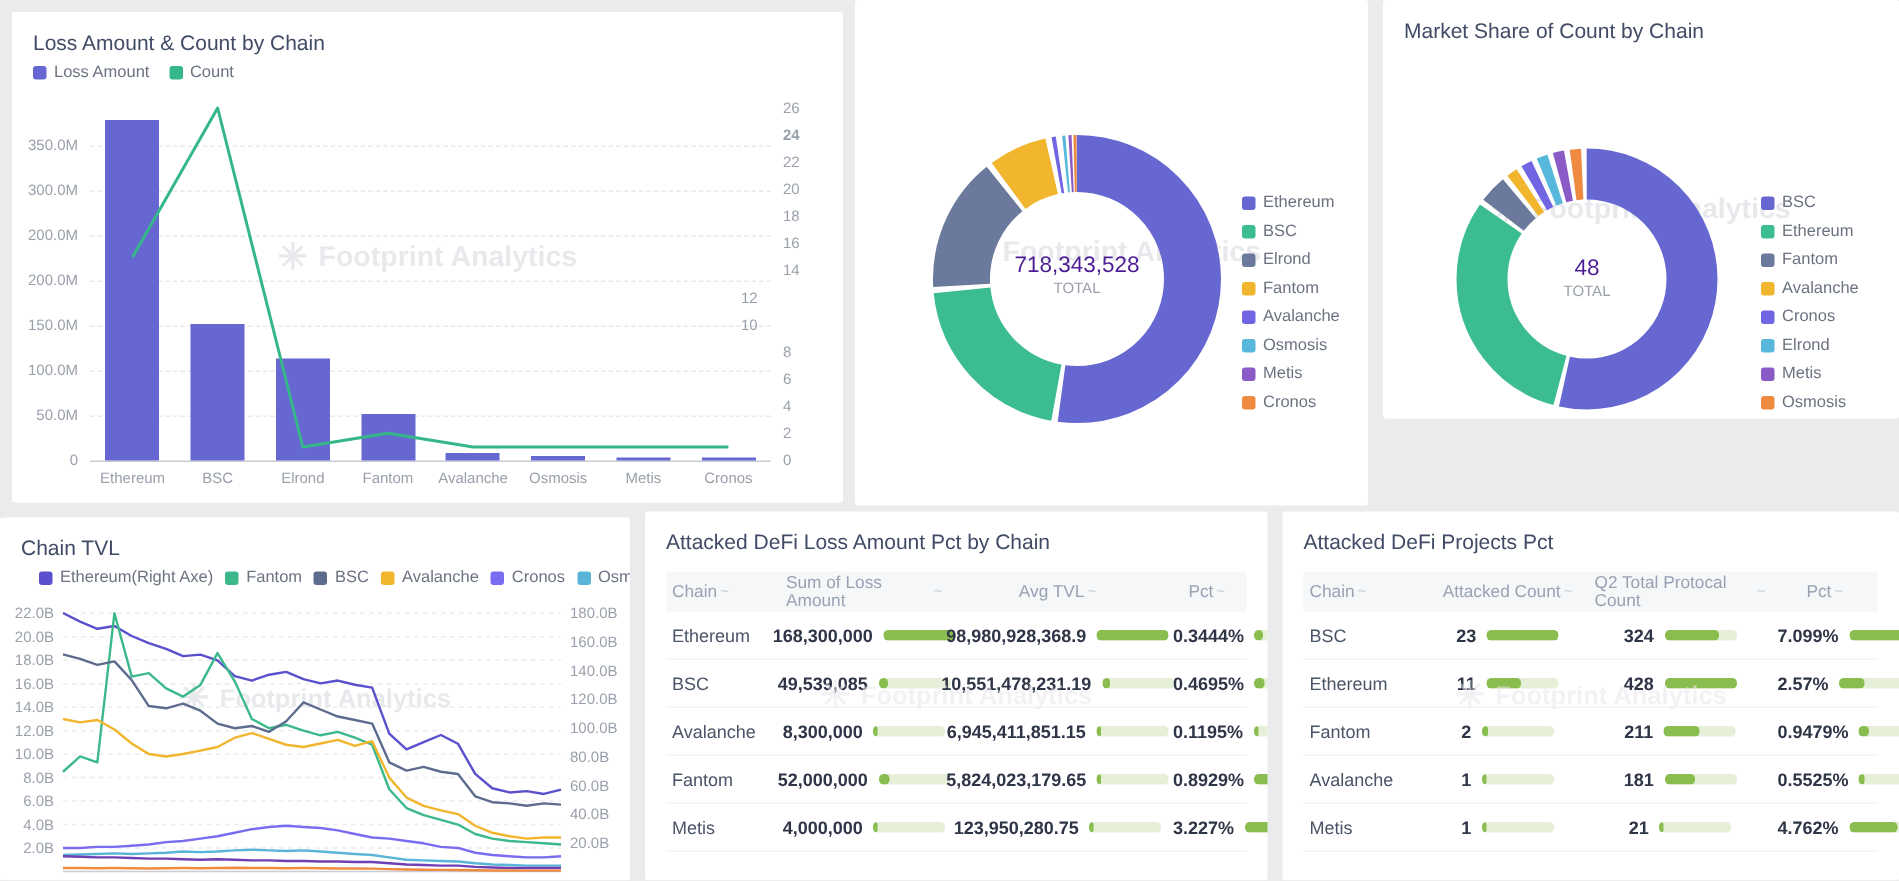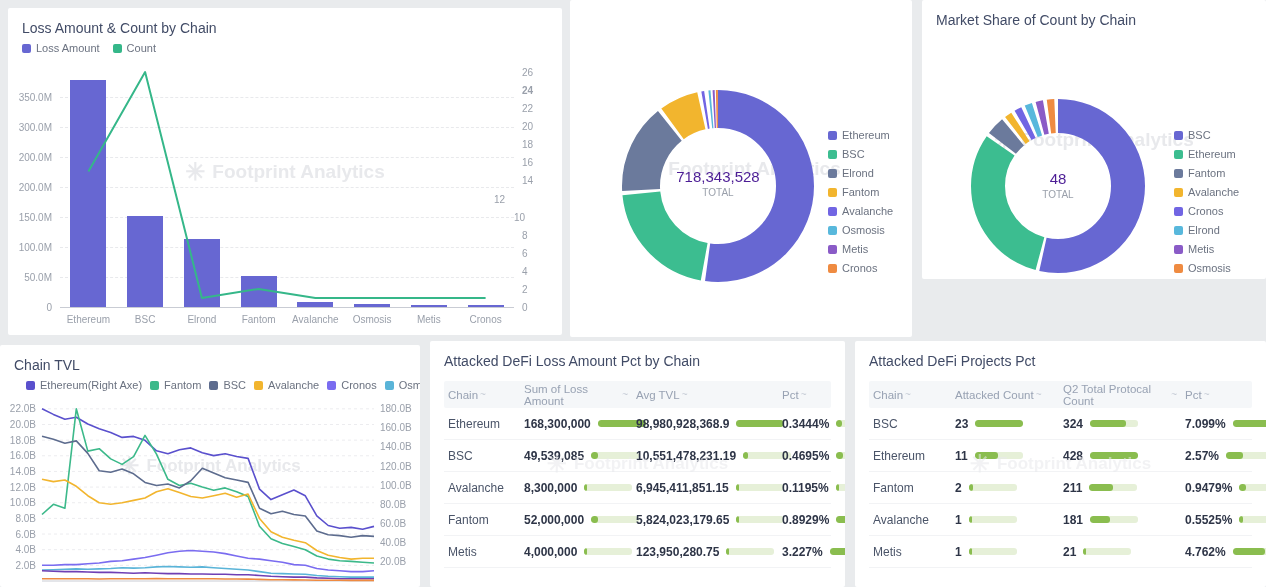--- a/index.html
+++ b/index.html
@@ -22,21 +22,21 @@
   .bar{position:absolute;background:#6767d2;}
   svg{position:absolute;overflow:visible;}
   .donut-center{position:absolute;text-align:center;z-index:2;}
   .donut-center .val{font-size:15px;color:#4c1d95;}
   .donut-center .sub{font-size:10px;color:#9aa0ab;margin-top:2px;}
   .tbl{position:absolute;left:14px;right:14px;font-size:12px;}
   .trow{display:grid;align-items:center;height:31px;border-bottom:1px solid #f2f3f5;color:#4a5468;}
   .thead{height:27px;background:#f5f7f9;border-bottom:none;border-radius:2px;color:#98a2b3;font-size:11.5px;}
   .thead .cell{font-weight:400;}
   .cell{padding:0 4px;display:flex;align-items:center;}
-  .cell.r{justify-content:flex-start;}
+  .cell.r{justify-content:center;}
   .num{font-weight:bold;color:#2e3547;}
   .vbar{width:48px;height:7px;background:#e6f0d8;border-radius:3px;margin-left:7px;overflow:hidden;flex:none;}
   .vbar i{display:block;height:100%;background:#8abd4f;border-radius:3px;}
   .caret{color:#c6ccd6;margin-left:2px;font-size:10px;}
 </style>
 </head>
 <body>
 
 <div class="stage">
 
@@ -74,21 +74,21 @@
         <div class="axisline" style="left: 44px; top: 245px; width: 454px;"></div>
         <div class="ylab l" style="left: 0px; width: 36px; top: 240px;">0</div>
         <div class="ylab" style="left: 506px; top: 5px;">26</div>
         <div class="ylab" style="left: 506px; top: 23.0769px; font-weight: bold;">24</div>
         <div class="ylab" style="left: 506px; top: 41.1538px;">22</div>
         <div class="ylab" style="left: 506px; top: 59.2308px;">20</div>
         <div class="ylab" style="left: 506px; top: 77.3077px;">18</div>
         <div class="ylab" style="left: 506px; top: 95.3846px;">16</div>
         <div class="ylab" style="left: 506px; top: 113.462px;">14</div>
         <div class="ylab" style="left: 478px; top: 131.538px;">12</div>
-        <div class="ylab" style="left: 498px; top: 149.615px;">10</div>
+        <div class="ylab" style="left: 478px; top: 149.615px;">10</div>
         <div class="ylab" style="left: 506px; top: 167.692px;">8</div>
         <div class="ylab" style="left: 506px; top: 185.769px;">6</div>
         <div class="ylab" style="left: 506px; top: 203.846px;">4</div>
         <div class="ylab" style="left: 506px; top: 221.923px;">2</div>
         <div class="ylab" style="left: 506px; top: 240px;">0</div>
         <div class="bar" style="left: 54.375px; top: 18.3929px; width: 36px; height: 226.607px; background: rgb(103, 103, 210);"></div>
         <div class="xlab" style="left: 44px; top: 252px; width: 56.75px; text-align: center;">Ethereum</div>
         <div class="bar" style="left: 111.125px; top: 153.878px; width: 36px; height: 91.1224px; background: rgb(103, 103, 210);"></div>
         <div class="xlab" style="left: 100.75px; top: 252px; width: 56.75px; text-align: center;">BSC</div>
         <div class="bar" style="left: 167.875px; top: 177.258px; width: 36px; height: 67.7423px; background: rgb(103, 103, 210);"></div>

